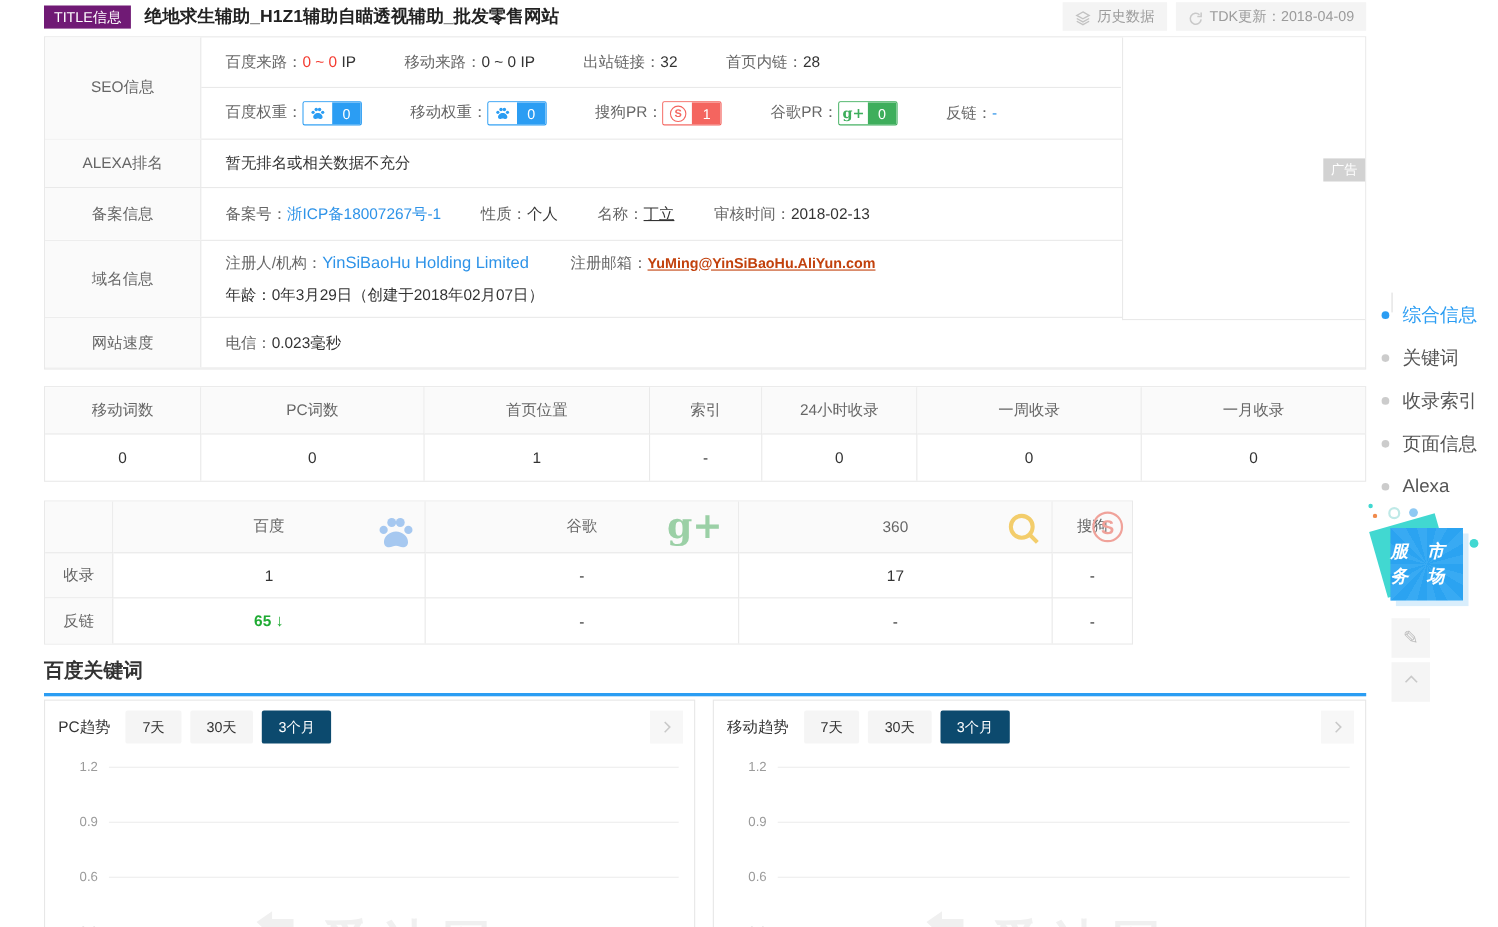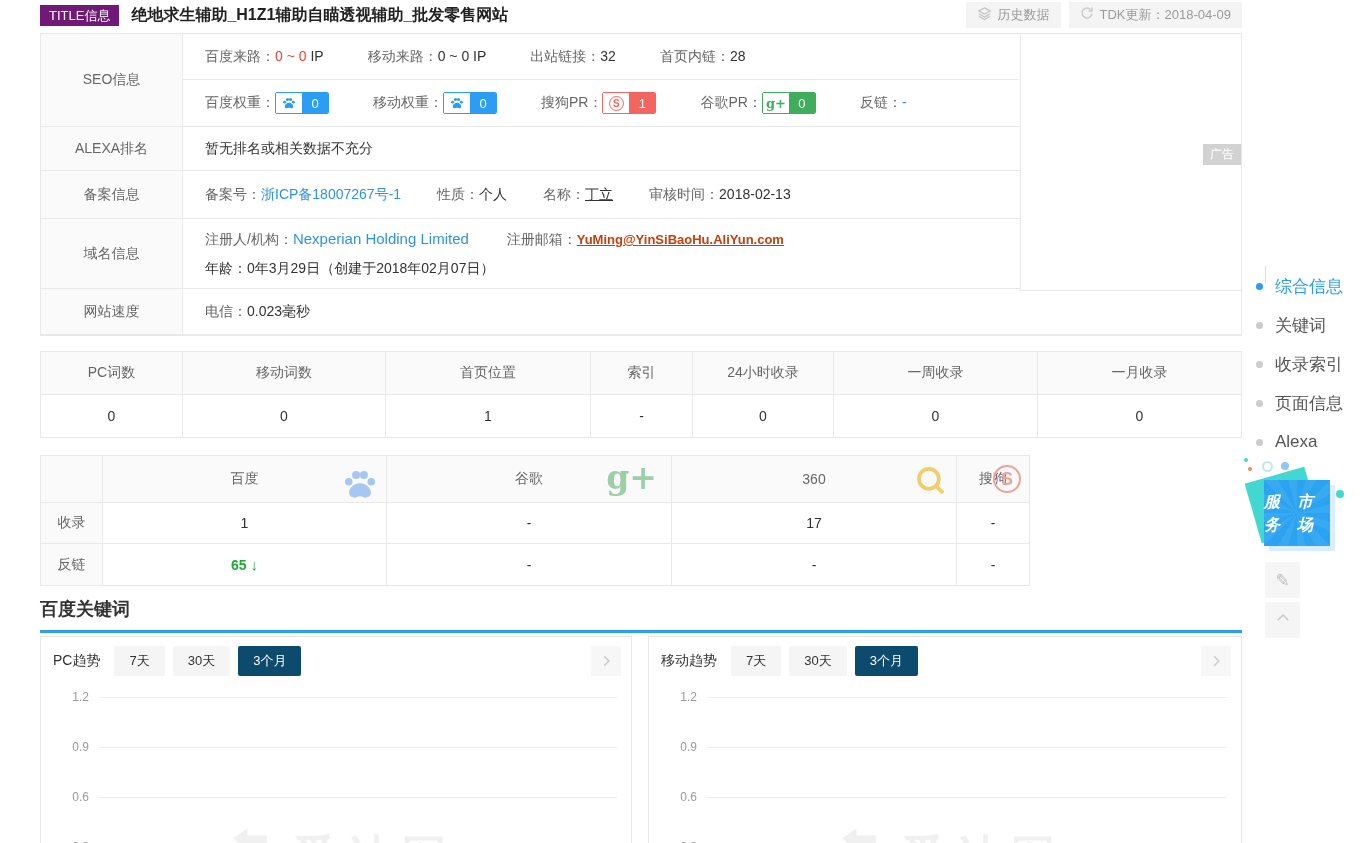--- a/index.html
+++ b/index.html
@@ -3,21 +3,21 @@
 <meta charset="utf-8">
 <style>
   * { margin:0; padding:0; box-sizing:border-box; }
   body { font-family:"Liberation Sans","DejaVu Sans",sans-serif; background:#fff; }
   .page { position:relative; width:1362px; height:843px; background:#fff; overflow:hidden; }
 
   
   .hdr { position:absolute; left:40px; top:3px; width:1202px; height:24px; display:flex; align-items:center; }
   .title-badge { background:#701a75; color:#fff; font-size:13px; padding:4px 9px; line-height:1; }
   .page-title { font-size:16px; font-weight:bold; color:#222; margin-left:12px; flex:1; white-space:nowrap; }
-  .hdr-btn { display:flex; align-items:flex-start; gap:6px; background:#f4f4f4; color:#9b9b9b; font-size:13px; padding:4px 11px; margin-left:8px; cursor:pointer; }
+  .hdr-btn { display:flex; align-items:flex-end; gap:6px; background:#f4f4f4; color:#9b9b9b; font-size:13px; padding:4px 11px; margin-left:8px; cursor:pointer; }
   .hdr-btn svg { display:block; }
 
   
   .info { position:absolute; left:40px; top:33px; width:1202px; border:1px solid #e9e9e9; background:#fff; }
   .irow { display:flex; border-bottom:1px solid #e9e9e9; }
   .irow:last-child { border-bottom:none; }
   .ilabel { width:142px; flex:0 0 142px; background:#fafafa; border-right:1px solid #e9e9e9; display:flex; align-items:center; justify-content:center; color:#666; font-size:14px; }
   .icontent { flex:1; padding-left:22px; display:flex; flex-direction:column; justify-content:center; font-size:14px; color:#333; }
   .pad-r { margin-right:222px; }
   .kv { white-space:nowrap; }
@@ -186,42 +186,42 @@
           <span class="kv"><span class="k">性质：</span><span class="v">个人</span></span>
           <span class="kv"><span class="k">名称：</span><a class="nlink">丁立</a></span>
           <span class="kv"><span class="k">审核时间：</span><span class="v">2018-02-13</span></span>
         </div>
       </div>
     </div>
     <div class="irow" style="height:70px;">
       <div class="ilabel">域名信息</div>
       <div class="icontent pad-r">
         <div class="domain-line">
-          <span class="kv"><span class="k">注册人/机构：</span><a class="link" style="font-size:15px;">Nexperian Holding Limited</a></span>
+          <span class="kv"><span class="k">注册人/机构：</span><a class="link" style="font-size:15px;">YinSiBaoHu Holding Limited</a></span>
           <span class="kv" style="margin-left:34px;"><span class="k">注册邮箱：</span><a class="ulink">YuMing@YinSiBaoHu.AliYun.com</a></span>
         </div>
         <div class="domain-line">
           <span class="k">年龄：</span><span class="v">0年3月29日</span><span class="v">（创建于2018年02月07日）</span>
         </div>
       </div>
     </div>
     <div class="irow" style="height:46px;">
       <div class="ilabel">网站速度</div>
       <div class="icontent">
           <span class="kv"><span class="k">电信：</span><span class="v">0.023毫秒</span></span>
         </div>
     </div>
     <div class="ad-cell">
       <span class="ad-tag">广告</span>
     </div>
   </div>
 
   <div class="stats">
+    <div class="h">移动词数</div>
     <div class="h">PC词数</div>
-    <div class="h">移动词数</div>
     <div class="h">首页位置</div>
     <div class="h">索引</div>
     <div class="h">24小时收录</div>
     <div class="h">一周收录</div>
     <div class="h">一月收录</div>
     <div class="c">0</div>
     <div class="c">0</div>
     <div class="c">1</div>
     <div class="c">-</div>
     <div class="c">0</div>

